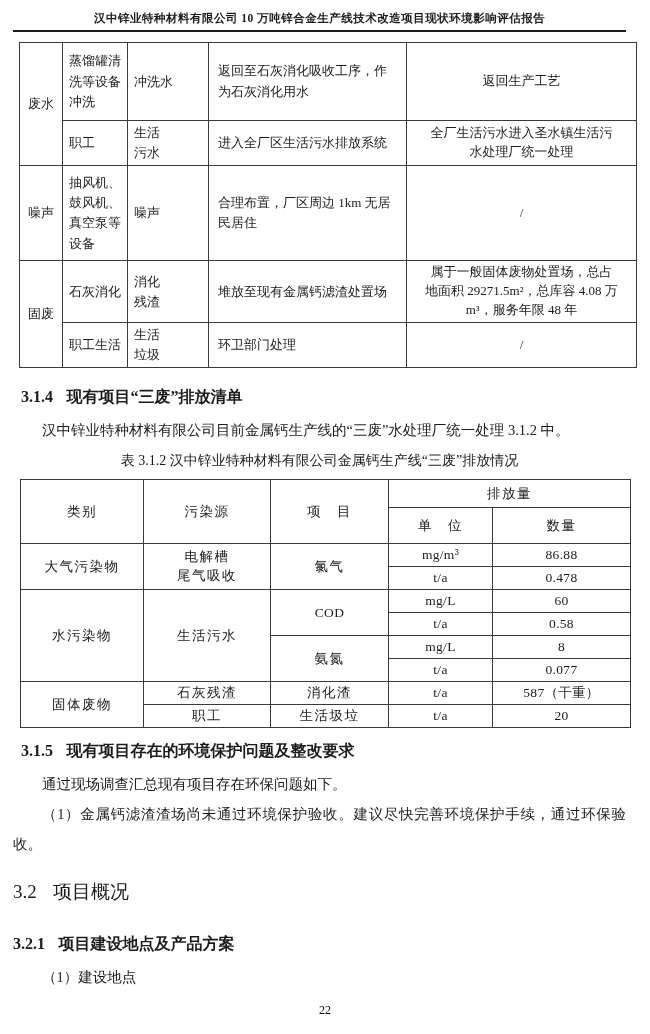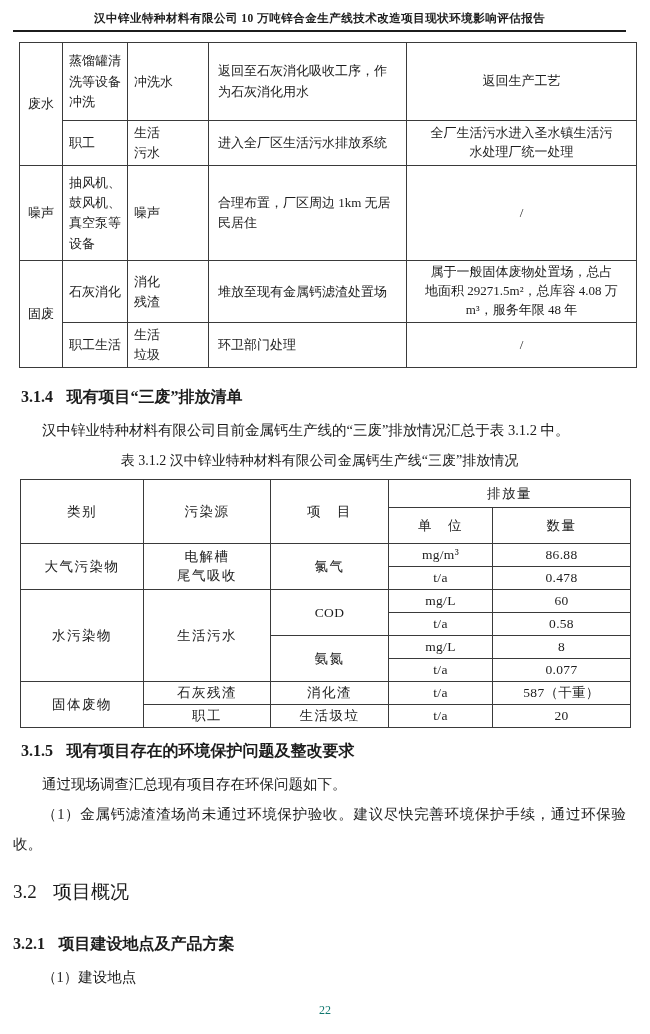--- a/index.html
+++ b/index.html
@@ -37,21 +37,21 @@
   
   .h-sub{font-size:16px;font-weight:bold;margin:18px 8px 0;line-height:21px;}
   .h-big{font-size:19px;font-weight:normal;margin:20px 0 0;line-height:26px;}
   .h-sub2{font-size:16px;font-weight:bold;margin:28px 0 0;line-height:21px;}
   .hnum{margin-right:.85em;}
   .para{font-size:14.5px;line-height:30px;text-indent:2em;margin:8px 0 0;
         text-align:justify;text-justify:inter-ideograph;}
   .para.tight{margin:0;}
   .caption{font-size:14px;text-align:center;margin:6px 0 0;line-height:19px;}
   .pagenum{position:absolute;bottom:16px;left:0;right:0;text-align:center;
-           font-size:12px;color:#0f766e;}
+           font-size:12px;color:#000000;}
 </style>
 </head>
 <body>
 
 <div class="page">
 
   <div class="doc-header">
     <span>汉中锌业特种材料有限公司 10 万吨锌合金生产线技术改造项目现状环境影响评估报告</span>
   </div>
 
@@ -105,21 +105,21 @@
         <td class="colD">环卫部门处理</td>
         <td class="colE">/</td>
       </tr>
     </tbody>
   </table>
 
   <div class="h-sub">
     <span class="hnum">3.1.4</span><span>现有项目“三废”排放清单</span>
   </div>
 
-  <div class="para">汉中锌业特种材料有限公司目前金属钙生产线的“三废”排放情况汇总于表 3.1.2 中。</div>
+  <div class="para">汉中锌业特种材料有限公司目前金属钙生产线的“三废”水处理厂统一处理 3.1.2 中。</div>
 
   <div class="caption">表 3.1.2 汉中锌业特种材料有限公司金属钙生产线“三废”排放情况</div>
 
   <table class="t2">
     <colgroup>
       <col style="width:123px">
         <col style="width:127px">
         <col style="width:118px">
       <col style="width:104px">
         <col style="width:138px">

